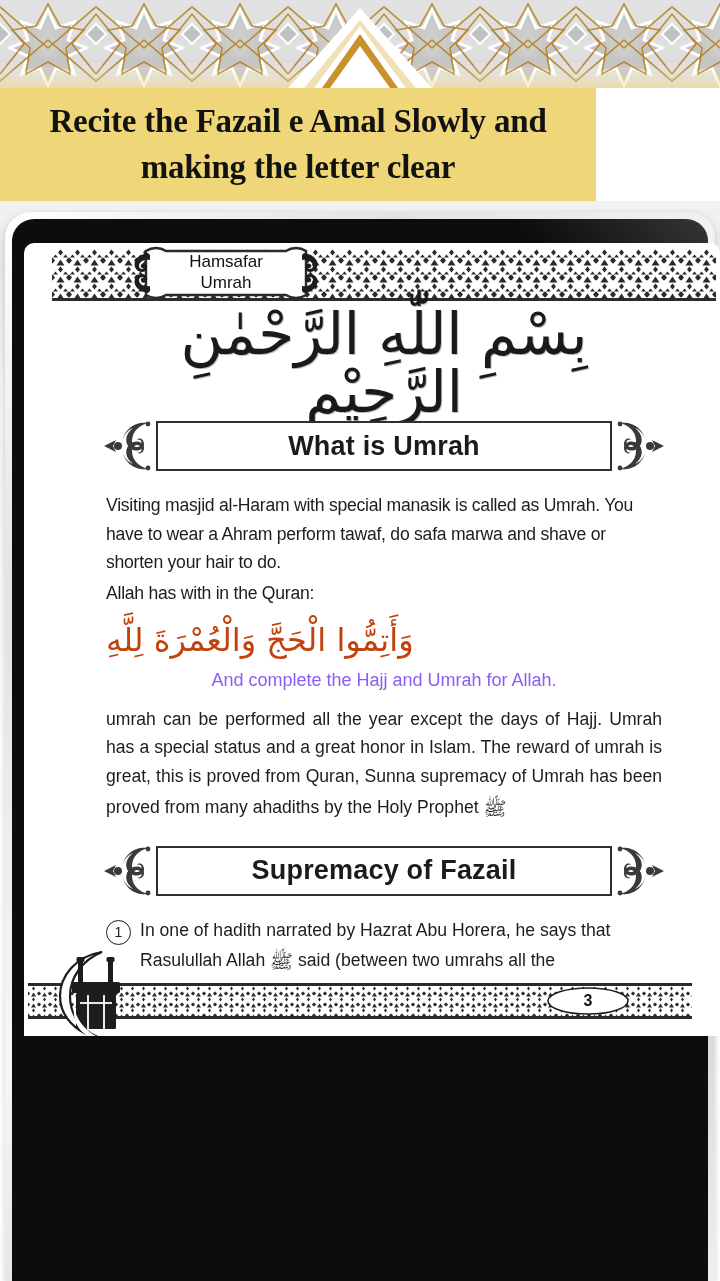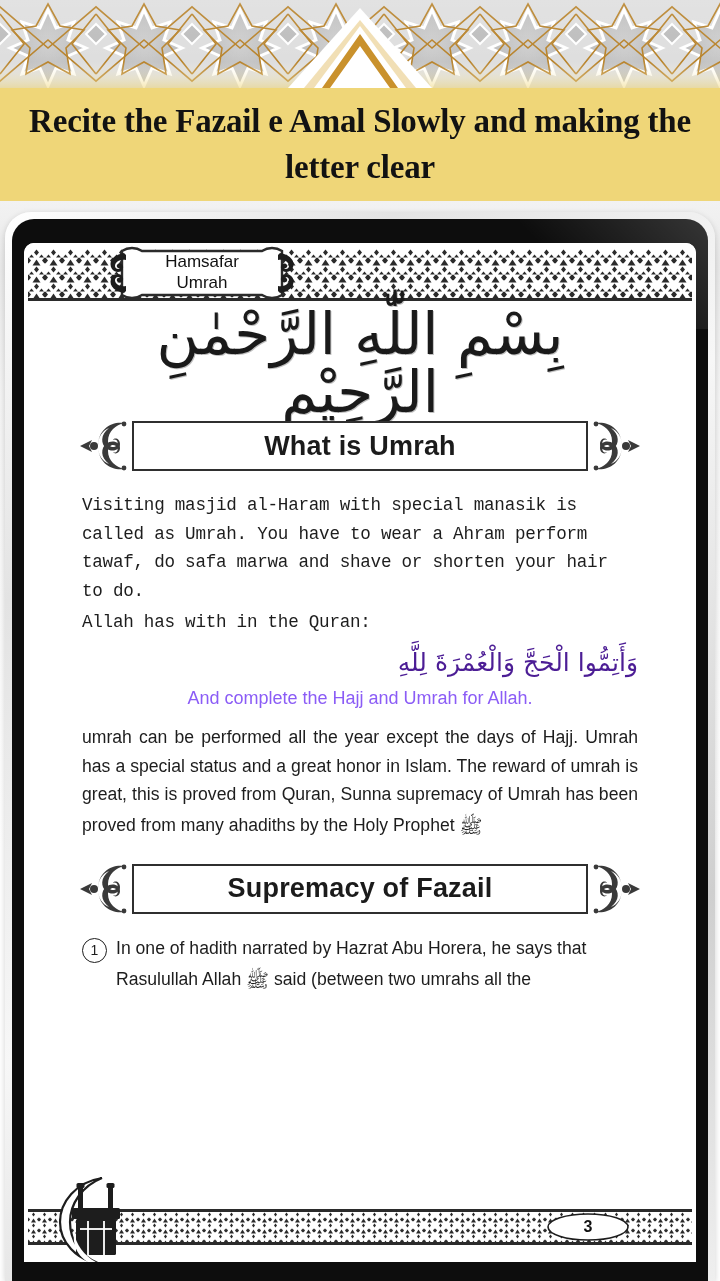--- a/index.html
+++ b/index.html
@@ -17,21 +17,21 @@
     background:#d9d9d9;
     overflow:hidden;
   }
   .hero-pattern{position:absolute;left:0;top:0;width:720px;height:88px;}
   .hero-arch{
     position:absolute;left:0;top:0;width:720px;height:88px;
   }
 
   
   .banner{
-    position:absolute;left:0;top:88px;width:720px;height:113px;
+    position:absolute;left:0;top:88px;width:596px;height:113px;
     background:#efd678;
     display:flex;align-items:center;justify-content:center;
     box-sizing:border-box;padding:0 22px;
   }
   .banner-title{
     font-family:"Liberation Serif", serif;
     font-weight:700;
     font-size:33px;
     line-height:1.38;
     color:#121212;
@@ -62,24 +62,25 @@
   }
   .device-gloss{
     position:absolute;left:520px;top:219px;width:188px;height:110px;
     border-radius:0 22px 0 0;
     background:linear-gradient(225deg,rgba(255,255,255,.17),rgba(255,255,255,0) 65%);
     pointer-events:none;
   }
 
   
   .page{
-    position:absolute;left:24px;top:243px;width:672px;height:1019px;
+    position:absolute;left:24px;top:243px;width:672px;height:793px;
     background:#ffffff;
     border-radius:10px 10px 0 0;
     overflow:hidden;
+    padding-left:24px;
   }
 
   
   .page-topband{
     position:relative;width:672px;height:60px;
     background:#ffffff;
   }
   .topband-fill{position:absolute;left:4px;top:6px;width:664px;height:49px;}
   .topband-rule{position:absolute;left:4px;top:55px;width:664px;height:3px;background:#2b2b2b;}
 
@@ -127,26 +128,26 @@
   }
   .orn{position:absolute;top:0;width:58px;height:62px;z-index:2;}
   .orn-l{left:-4px;}
   .orn-r{right:-4px;transform:scaleX(-1);}
 
   .para{
     font-size:17.6px;line-height:1.63;color:#1d1d1d;
     margin:0 0 2px 0;
   }
   .para.just{text-align:justify;text-align-last:left;}
-  .tight{letter-spacing:-0.25px;font-family:Liberation Mono, monospace;}
+  .tight{letter-spacing:-0.25px;}
 
   .verse{
-    text-align:right;margin:8px 0 6px 0;
+    text-align:left;margin:8px 0 6px 0;
     font-family:"DejaVu Sans", sans-serif;
-    font-size:25px;color:#4c1d95;direction:rtl;line-height:1.5;
+    font-size:32px;color:#c2410c;direction:rtl;line-height:1.5;
   }
   .verse-tr{
     text-align:center;font-size:18px;color:#8b5cf6;margin:0 0 14px 0;
   }
 
   .salawat{
     font-family:"DejaVu Sans", sans-serif;
     font-size:19px;display:inline-block;transform:translateY(2px);
   }
 

